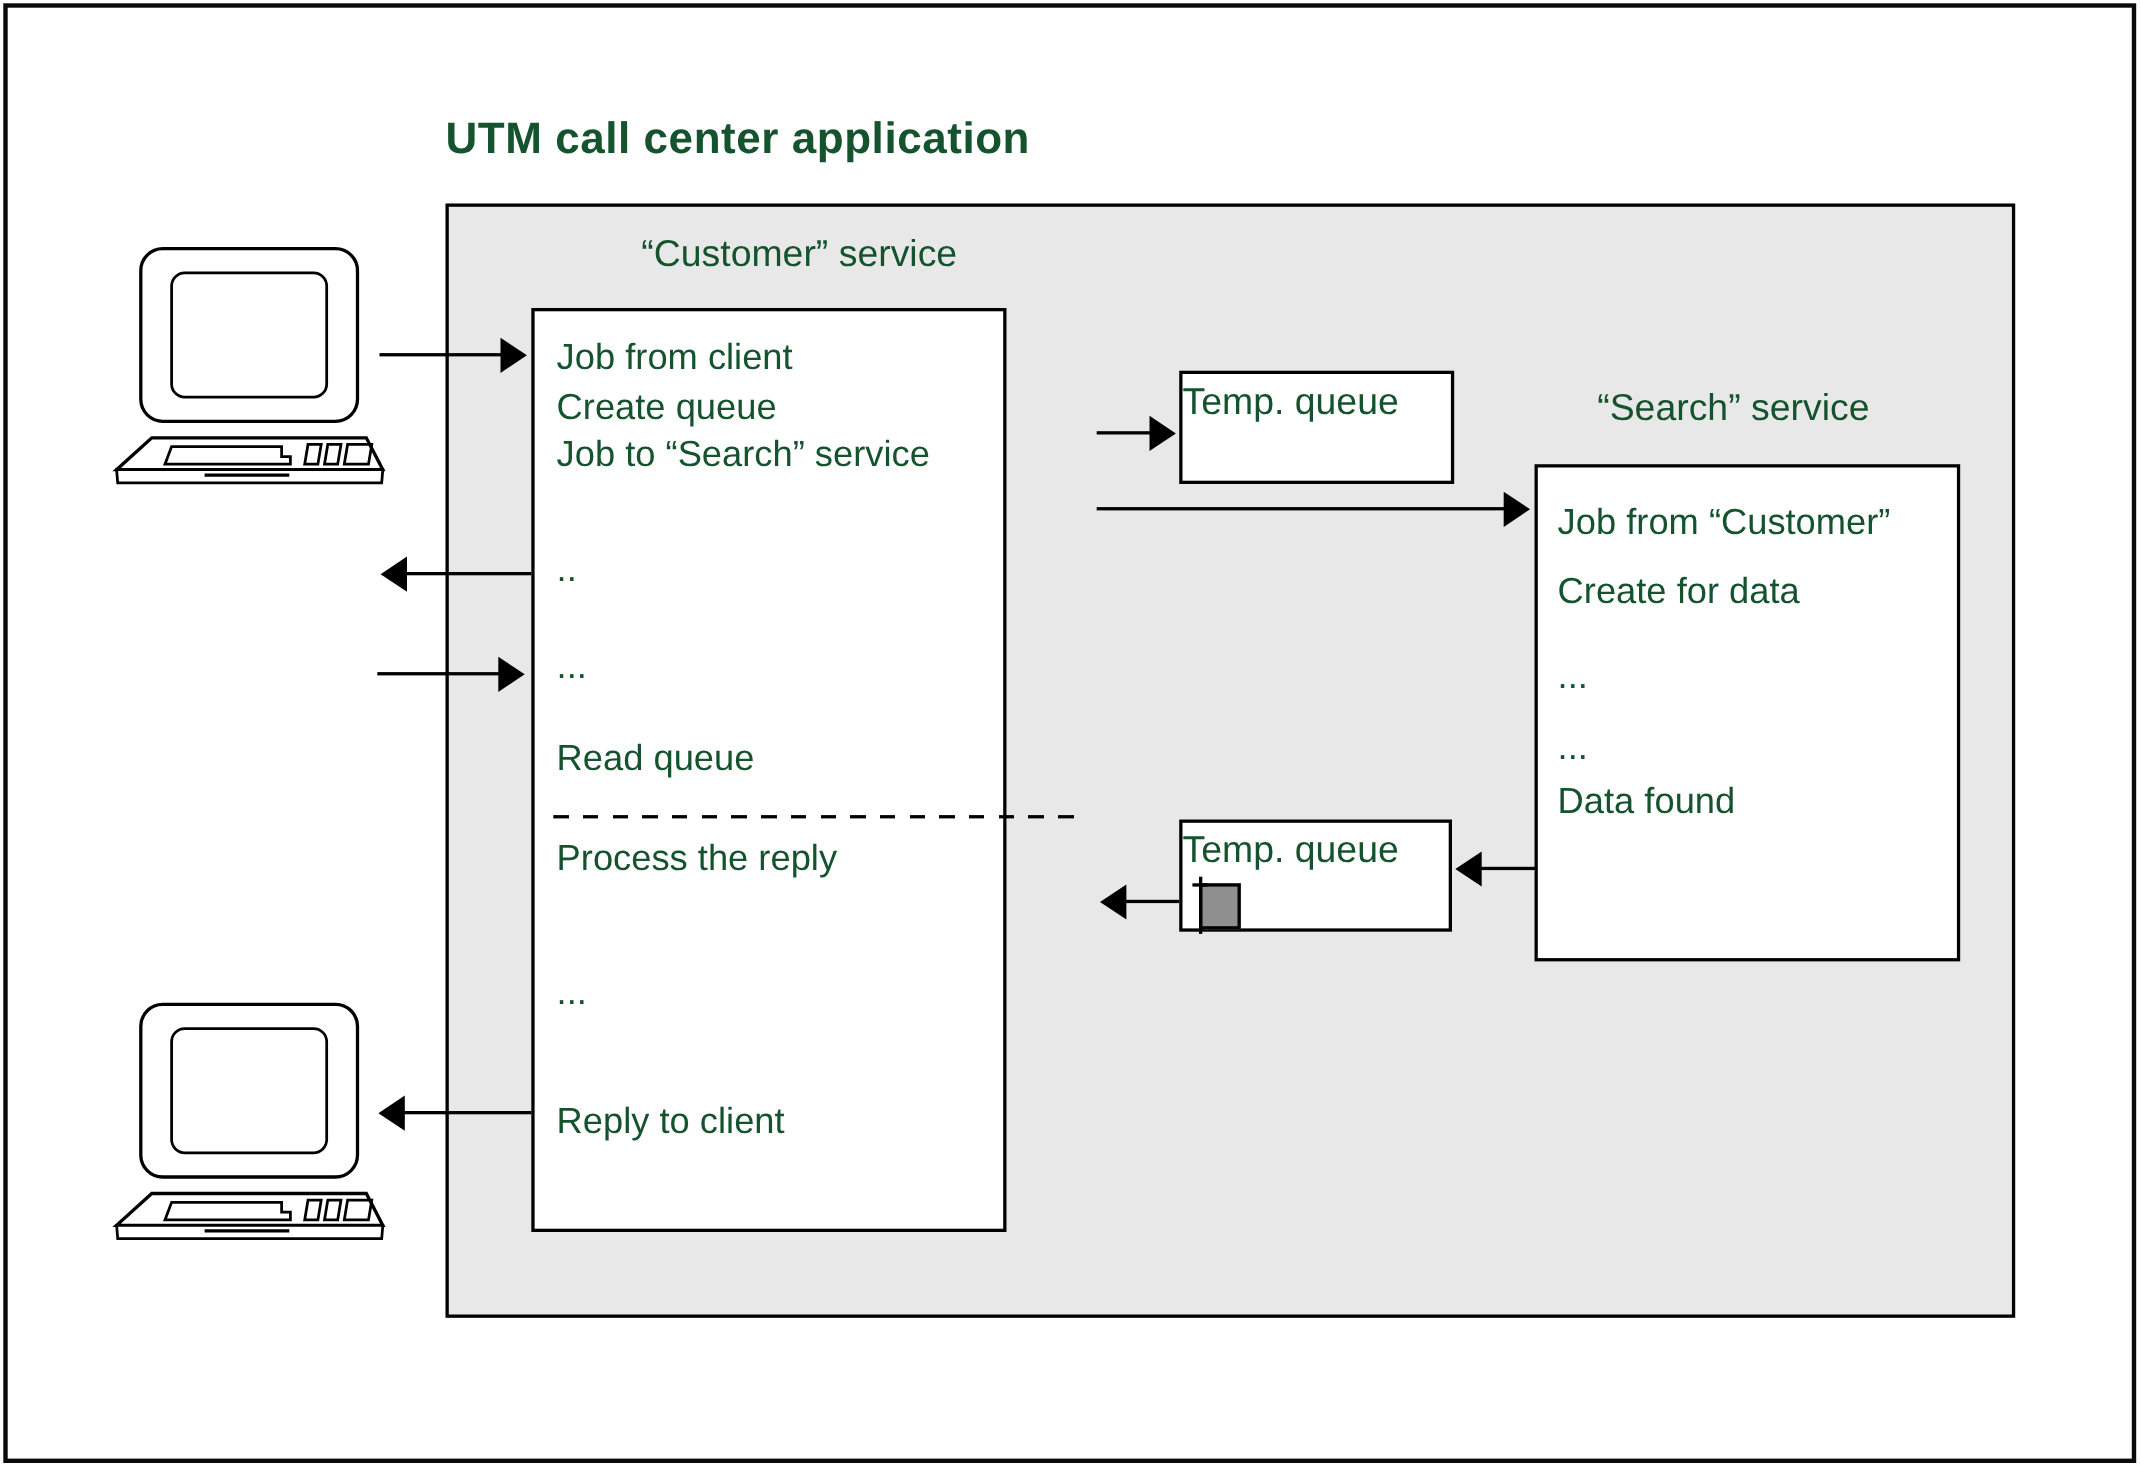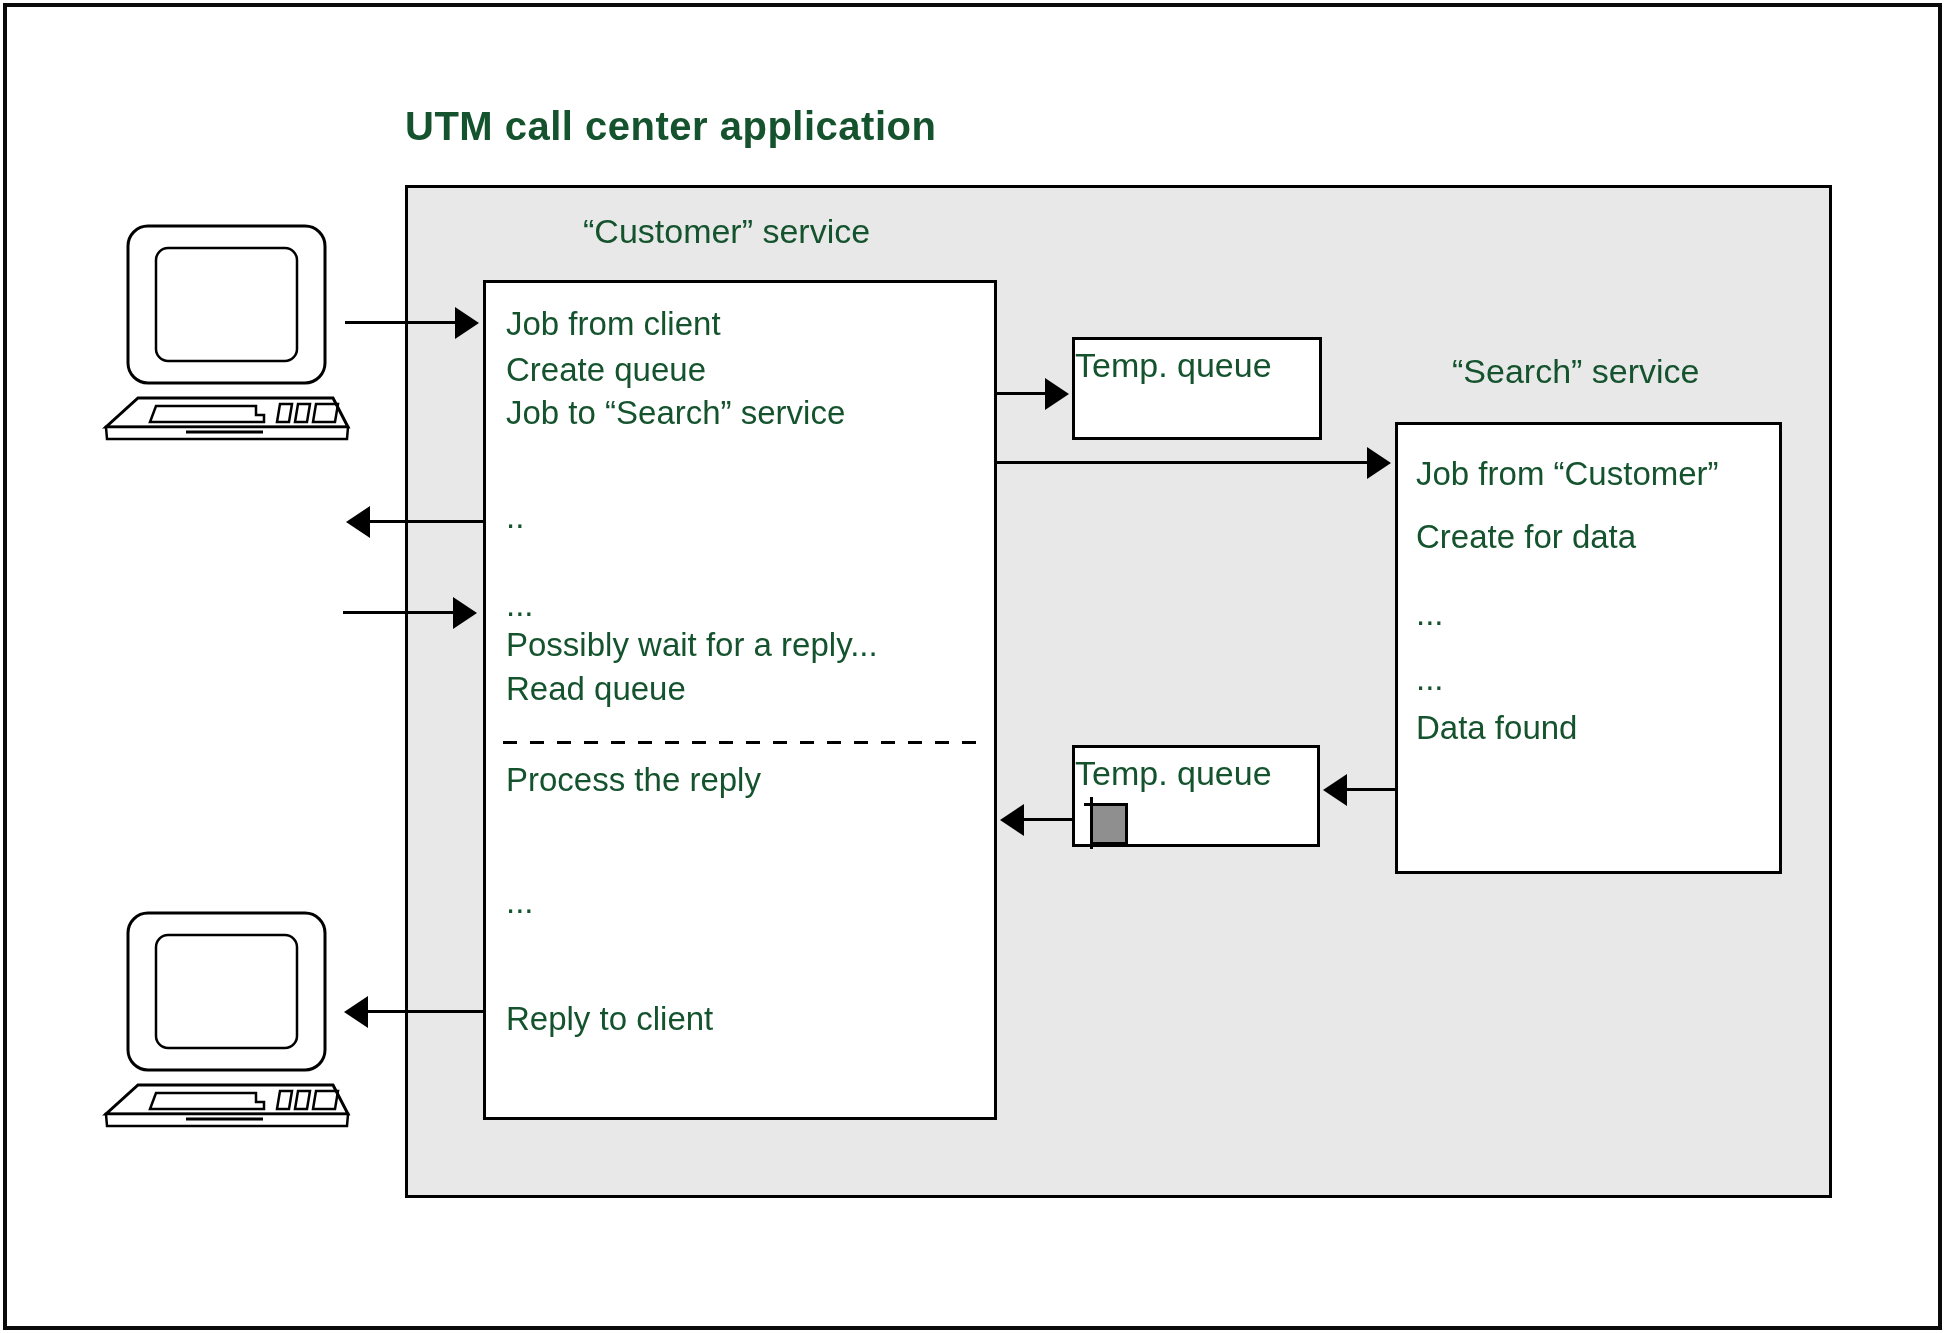--- a/index.html
+++ b/index.html
@@ -7,21 +7,21 @@
     position:relative;width:1945px;height:1333px;background:#ffffff;overflow:hidden;
     font-family:"Liberation Sans","DejaVu Sans",sans-serif;color:#14532d;
   }
   .frame{position:absolute;left:3px;top:3px;right:3px;bottom:3px;border:4px solid #0a0a0a;}
   .title{position:absolute;left:405px;top:104px;font-size:40px;font-weight:bold;letter-spacing:0.5px;white-space:nowrap;}
   .gray-box{position:absolute;left:405px;top:185px;width:1427px;height:1013px;background:#e8e8e8;border:3px solid #000;box-sizing:border-box;}
   .svc-label{position:absolute;font-size:34px;white-space:nowrap;}
   .customer-label{left:583px;top:212px;}
   .search-label{left:1452px;top:352px;}
   .white-box{position:absolute;background:#ffffff;border:3px solid #000;box-sizing:border-box;}
-  .customer-box{left:483px;top:280px;width:514px;height:840px;}
+  .customer-box{left:483px;top:280px;width:432px;height:840px;}
   .search-box{left:1395px;top:422px;width:387px;height:452px;}
   .tq-top{left:1072px;top:337px;width:250px;height:103px;}
   .tq-bottom{left:1072px;top:745px;width:248px;height:102px;}
   .step{position:absolute;left:20px;font-size:33px;line-height:40px;white-space:nowrap;}
   .search-box .step{left:18px;}
   .tq-label{position:absolute;left:0;right:0;top:6px;font-size:34px;white-space:nowrap;}
   .dashed-sep{position:absolute;left:17px;top:458px;width:480px;height:3px;
     background:repeating-linear-gradient(90deg,#000 0 14px,transparent 14px 27px);}
   .queue-item{position:absolute;left:15px;top:55px;width:32px;height:36px;background:#8f8f8f;border:3px solid #000;}
   .queue-item::before{content:"";position:absolute;left:-3px;top:-9px;width:3px;height:52px;background:#000;}
@@ -47,21 +47,20 @@
 
   <div class="svc-label customer-label">“Customer” service</div>
   <div class="svc-label search-label">“Search” service</div>
 
   <div class="white-box customer-box">
     <div class="step" style="top:21px">Job from client</div>
     <div class="step" style="top:67px">Create queue</div>
     <div class="step" style="top:110px">Job to “Search” service</div>
     <div class="step" style="top:214px">..</div>
     <div class="step" style="top:302px">...</div>
-    <div class="step" style="top:342px">Possibly wait for a reply...</div>
     <div class="step" style="top:386px">Read queue</div>
     <div class="dashed-sep"></div>
     <div class="step" style="top:477px">Process the reply</div>
     <div class="step" style="top:599px">...</div>
     <div class="step" style="top:716px">Reply to client</div>
   </div>
 
   <div class="white-box search-box">
     <div class="step" style="top:29px">Job from “Customer”</div>
     <div class="step" style="top:92px">Create for data</div>

